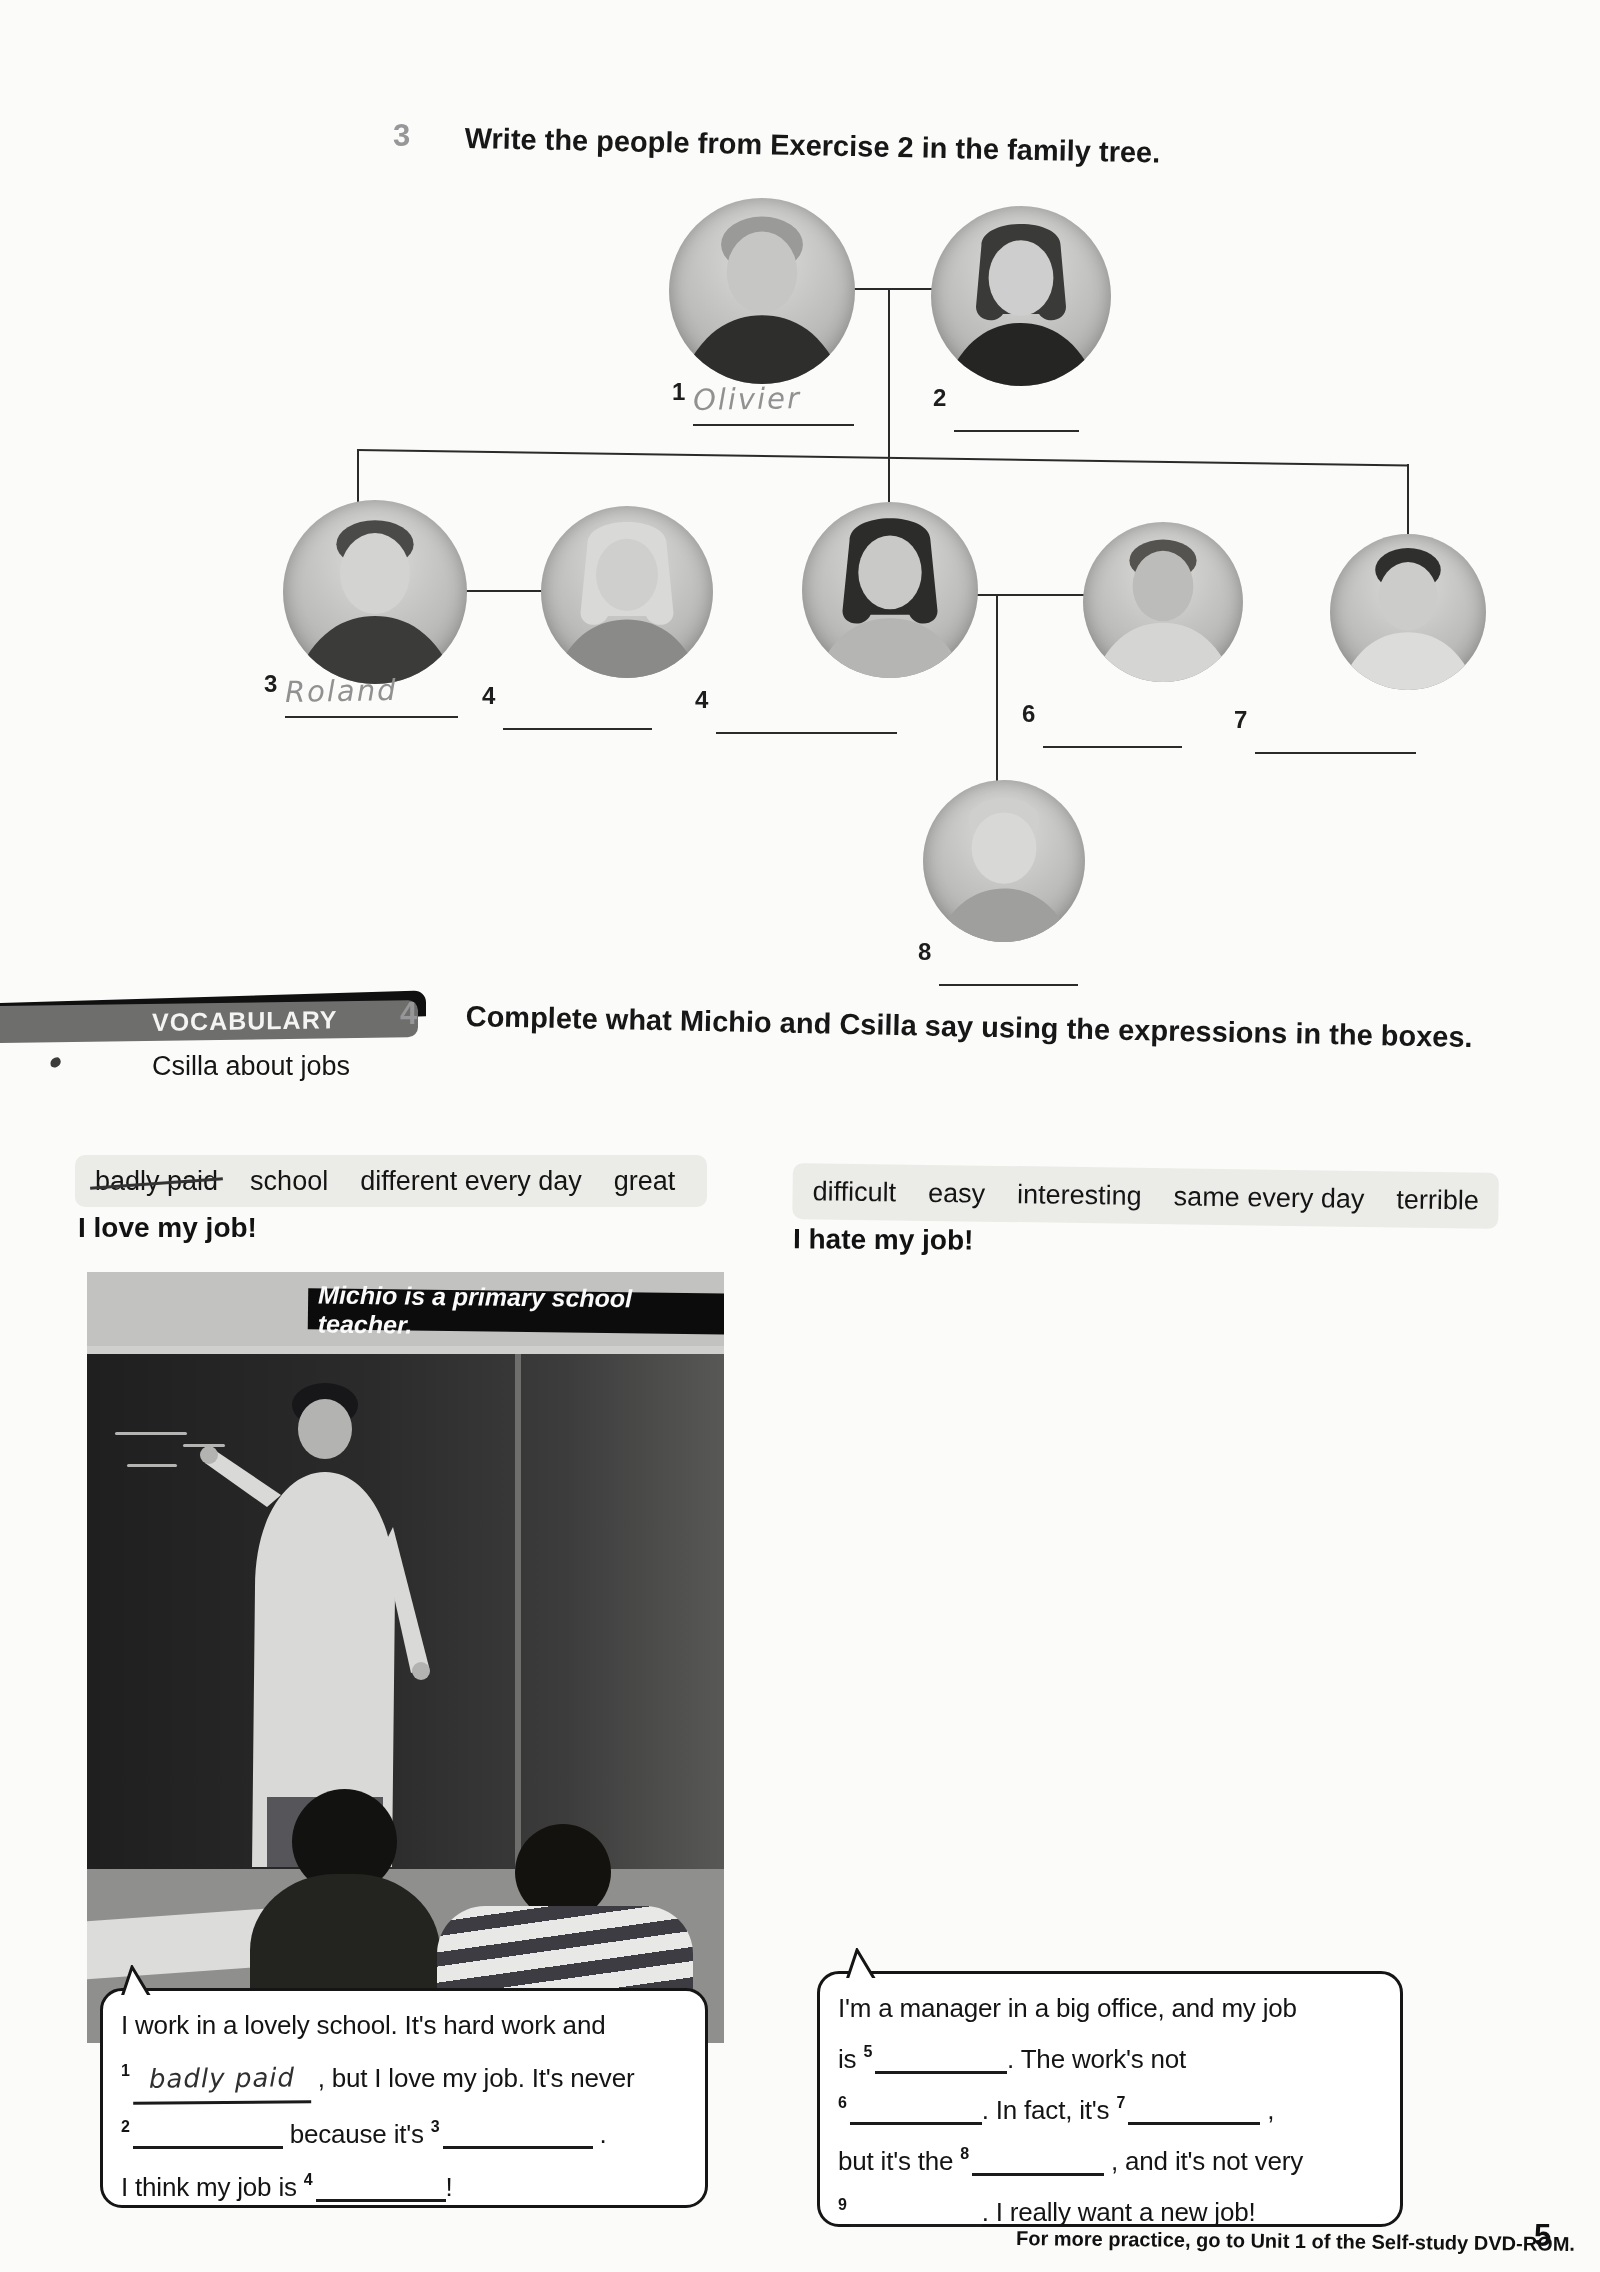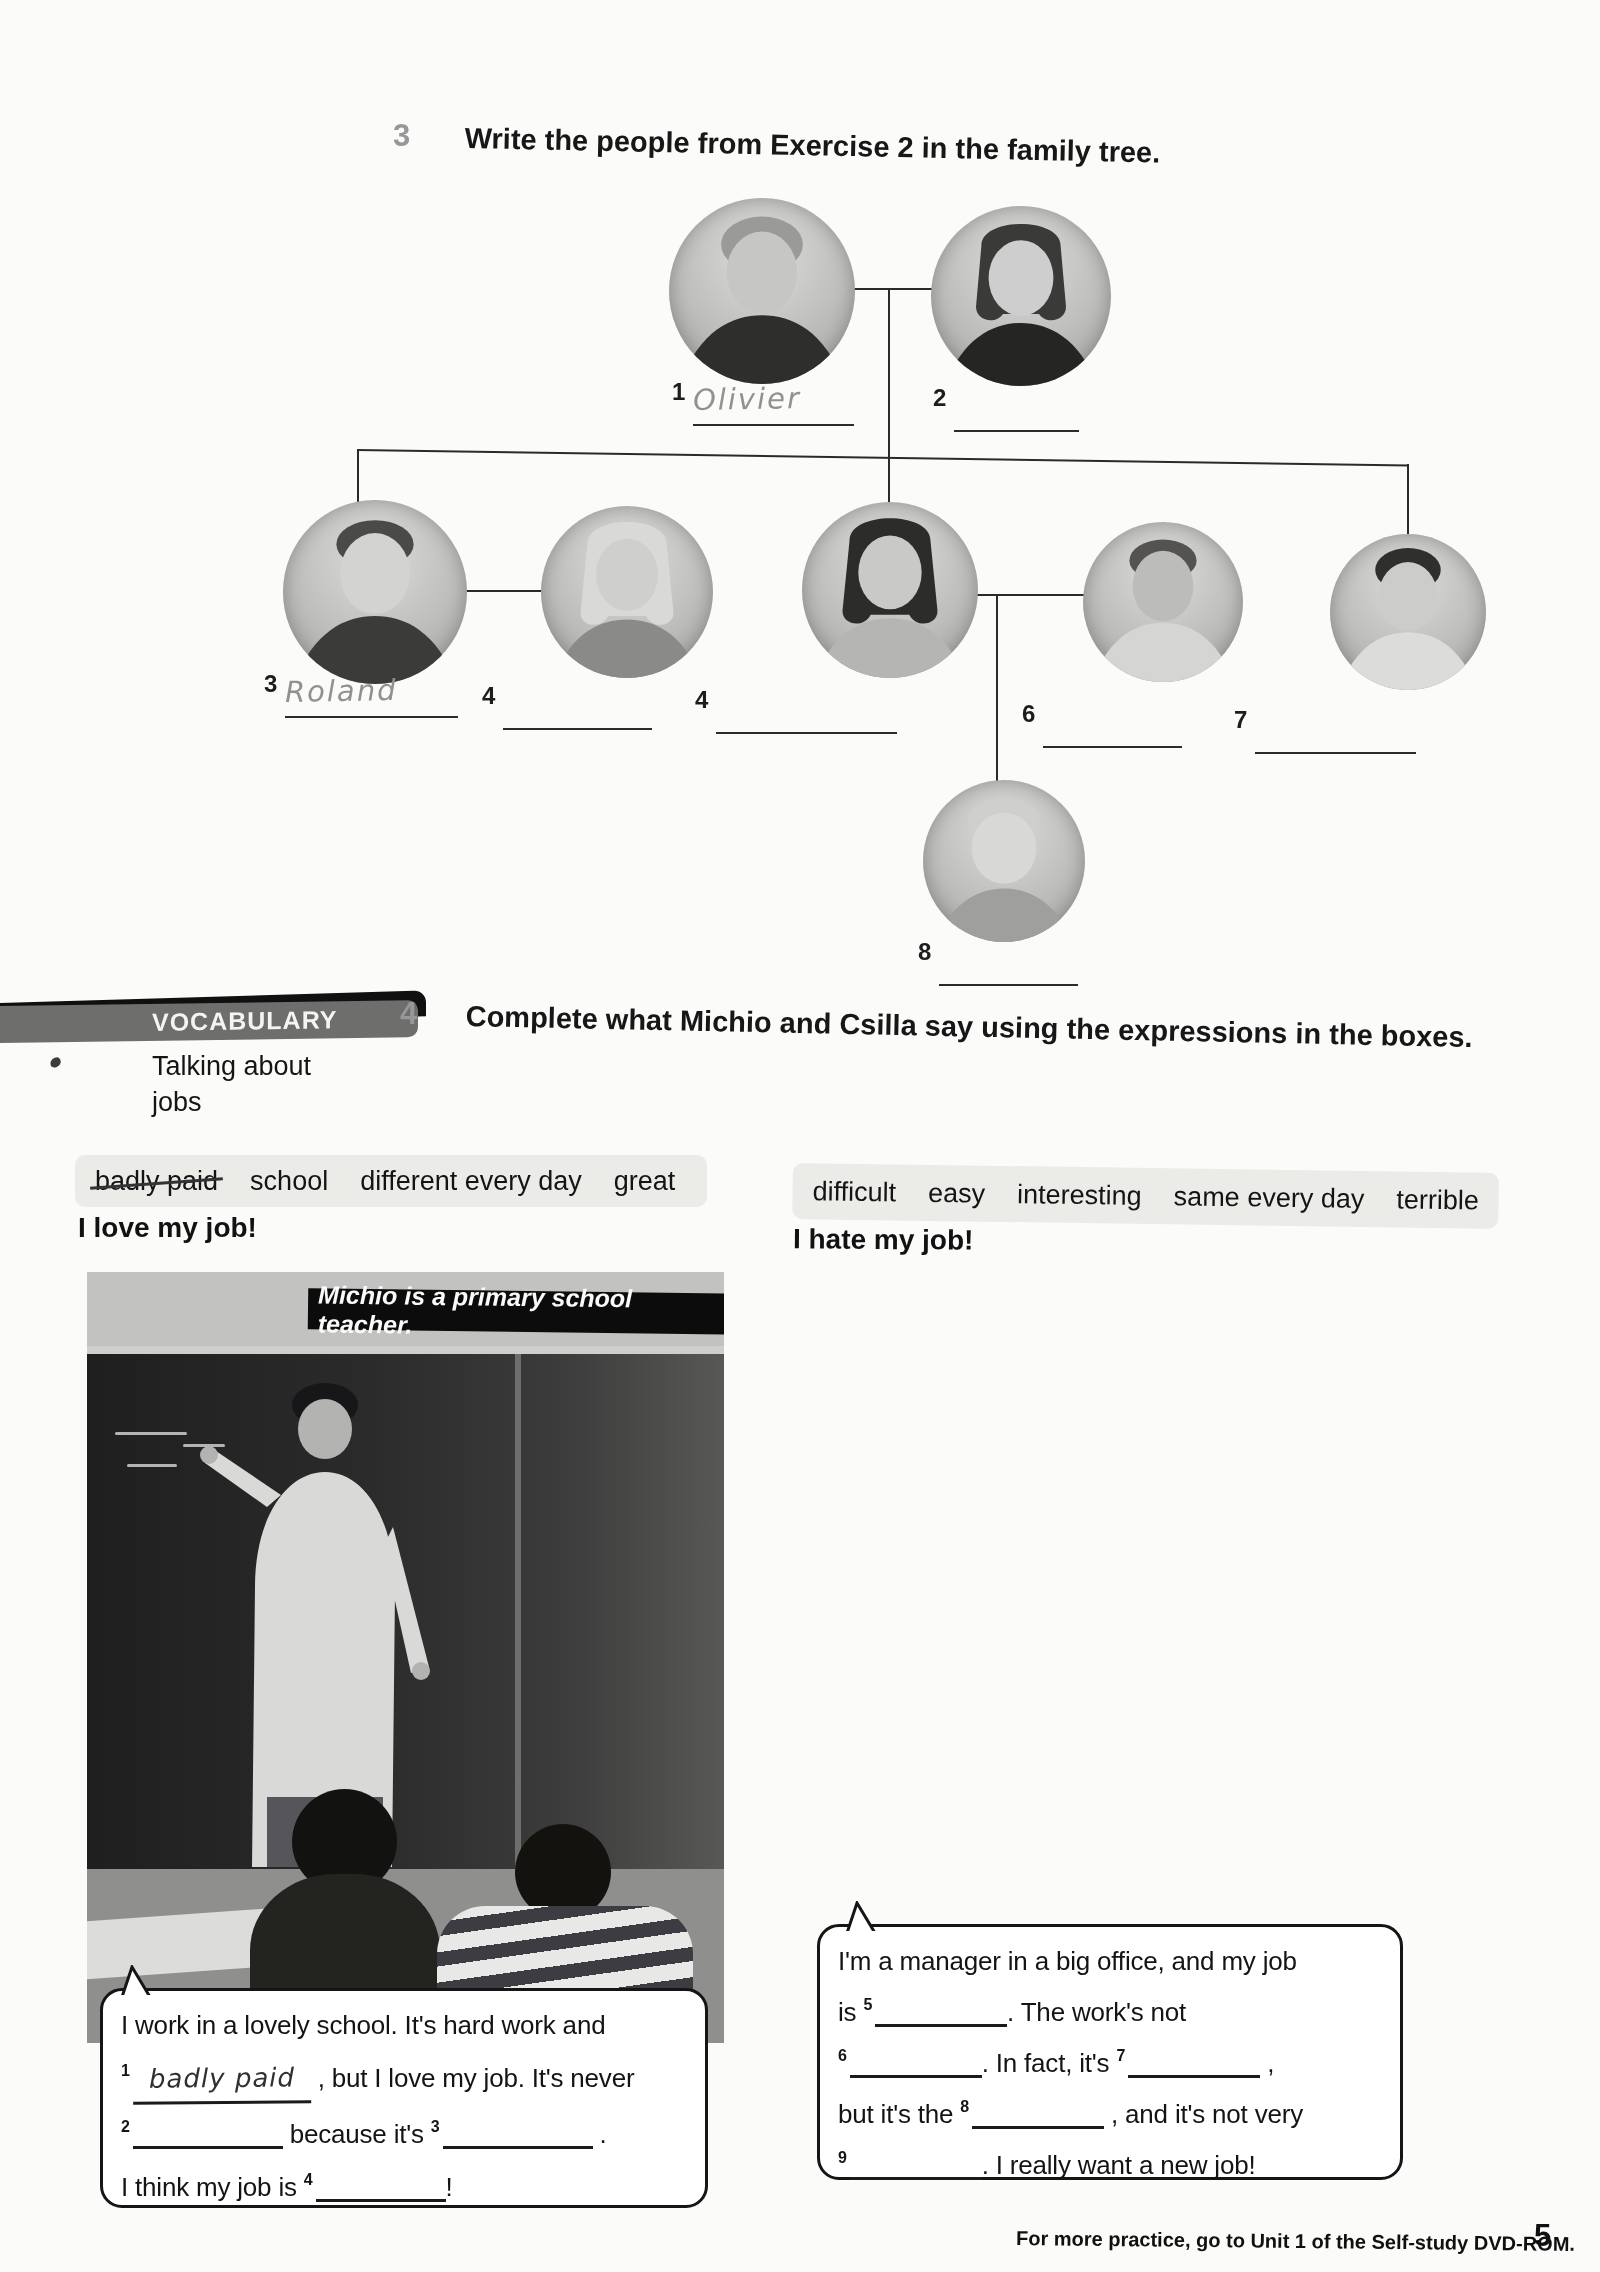--- a/index.html
+++ b/index.html
@@ -171,21 +171,21 @@
     <div class="tlabel" style="left:918px;top:940px;width:160px;">
       <span class="pnum">8</span>
       <span class="ansline"><span class="hand"></span></span>
     </div>
   </div>
 
   <div class="band-black"></div>
   <div class="band-gray">
     <span class="vtag">VOCABULARY</span>
   </div>
-  <div class="vtopic">Talking about jobs</div>
+  <div class="vtopic">Csilla about jobs</div>
   <div class="speck"></div>
 
   <span class="ex-num" style="left:400px;top:996px;">4</span>
   <div class="ex-instr" style="left:466px;top:1000px;">Complete what Michio and Csilla say using the expressions in the boxes.</div>
 
   <div class="wordbox" style="left:75px;top:1155px;width:592px;height:52px;">
       <span class="word struck">badly paid</span>
       <span class="word">school</span>
       <span class="word">different every day</span>
       <span class="word">great</span>
@@ -233,21 +233,21 @@
   </div>
 
 
   <div class="bubble" style="left:100px;top:1988px;width:568px;height:192px;">
     <svg class="tail" style="left:16px;" viewBox="0 0 34 30">
         <path d="M3,32 L13,2 L31,32 Z" fill="#ffffff" stroke="#151515" stroke-width="3"></path>
       </svg>
     <div><span class="seg-text">I work in a lovely school. It's hard work and</span><br><span class="seg-sup">1</span><span class="seg-answer">badly paid</span><span class="seg-text"> , but I love my job. It's never</span><br><span class="seg-sup">2</span><span class="seg-blank"></span><span class="seg-text"> because it's </span><span class="seg-sup">3</span><span class="seg-blank"></span><span class="seg-text"> .</span><br><span class="seg-text">I think my job is </span><span class="seg-sup">4</span><span class="seg-blank" style="width: 130px;"></span><span class="seg-text">!</span></div>
   </div>
 
-  <div class="bubble bubble-right" style="left:817px;top:1924px;width:546px;height:228px;">
+  <div class="bubble bubble-right" style="left:817px;top:1971px;width:546px;height:228px;">
     <svg class="tail" style="left:24px;" viewBox="0 0 34 30">
         <path d="M3,32 L13,2 L31,32 Z" fill="#ffffff" stroke="#151515" stroke-width="3"></path>
       </svg>
     <div><span class="seg-text">I'm a manager in a big office, and my job</span><br><span class="seg-text">is </span><span class="seg-sup">5</span><span class="seg-blank"></span><span class="seg-text">. The work's not</span><br><span class="seg-sup">6</span><span class="seg-blank"></span><span class="seg-text">. In fact, it's </span><span class="seg-sup">7</span><span class="seg-blank"></span><span class="seg-text"> ,</span><br><span class="seg-text">but it's the </span><span class="seg-sup">8</span><span class="seg-blank"></span><span class="seg-text"> , and it's not very</span><br><span class="seg-sup">9</span><span class="seg-blank"></span><span class="seg-text">. I really want a new job!</span></div>
   </div>
 
   <div class="footer-note">For more practice, go to Unit 1 of the Self-study DVD-ROM.</div>
   <div class="page-num">5</div>
 
 </div>

